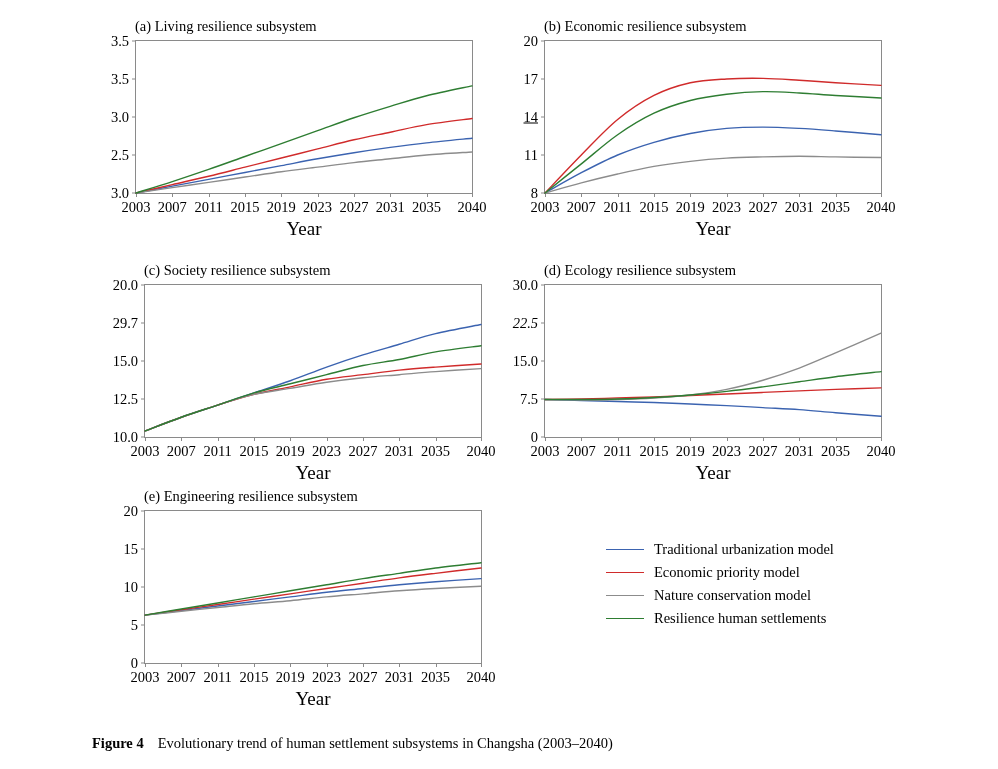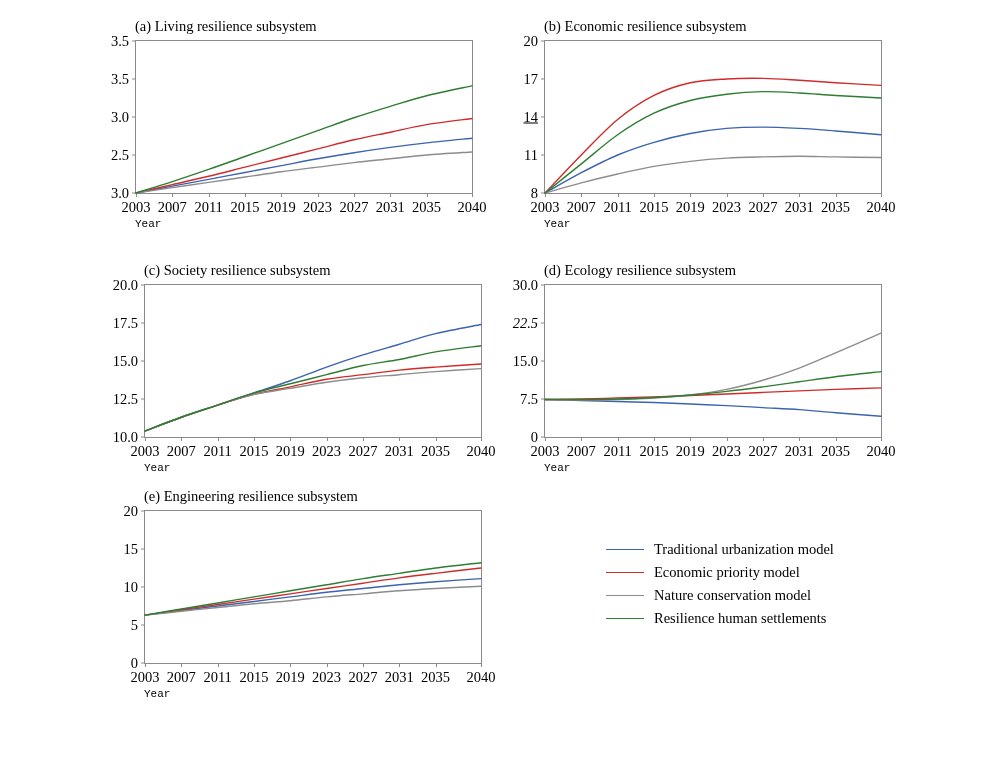--- a/index.html
+++ b/index.html
@@ -77,23 +77,23 @@
     width: 1px;
     height: 4px;
     background: #8a8a8a;
   }
   .xaxis-label {
     position: absolute;
     top: 100%;
     margin-top: 24px;
     left: 0;
     width: 100%;
-    text-align: left;
-    font-size: 11px;
-    font-family: Liberation Mono, monospace;
+    text-align: center;
+    font-size: 19px;
+    font-family: Liberation Serif, serif;
   }
   svg.series {
     position: absolute;
     left: 0; top: 0;
     overflow: visible;
   }
   .legend {
     position: absolute;
     left: 606px;
     top: 538px;
@@ -227,21 +227,21 @@
 
   <div class="panel" style="left:110px; top:262px; width:380px; height:210px;">
     <div class="panel-title">(c) Society resilience subsystem</div>
     <div class="plot-box" style="left:34px; top:22px; width:338px; height:154px;">
         <div class="ytick" style="top: 152px;">10.0</div>
         <div class="ytickmark" style="top: 152px;"></div>
         <div class="ytick" style="top: 114px;">12.5</div>
         <div class="ytickmark" style="top: 114px;"></div>
         <div class="ytick" style="top: 76px;">15.0</div>
         <div class="ytickmark" style="top: 76px;"></div>
-        <div class="ytick" style="top: 38px;">17.5</div>
+        <div class="ytick" style="top: 38px;">29.7</div>
         <div class="ytickmark" style="top: 38px;"></div>
         <div class="ytick" style="top: 0px;">20.0</div>
         <div class="ytickmark" style="top: 0px;"></div>
         <div class="xtick-row">
           <div class="xtick" style="left: 0px;">2003</div>
           <div class="xtickmark" style="left: 0px;"></div>
           <div class="xtick" style="left: 36.3243px;">2007</div>
           <div class="xtickmark" style="left: 36.3243px;"></div>
           <div class="xtick" style="left: 72.6486px;">2011</div>
           <div class="xtickmark" style="left: 72.6486px;"></div>
@@ -372,14 +372,17 @@
       <div class="legend-row">
         <span class="legend-line" style="border-top-color: rgb(140, 140, 140);"></span>
         <span class="legend-label">Nature conservation model</span>
       </div>
       <div class="legend-row">
         <span class="legend-line" style="border-top-color: rgb(46, 125, 50);"></span>
         <span class="legend-label">Resilience human settlements</span>
       </div>
     </div>
 
+  <div class="caption">
+    <b>Figure 4</b><span class="cap-text">Evolutionary trend of human settlement subsystems in Changsha (2003–2040)</span>
+  </div>
 
 </div>
 
 </body></html>

